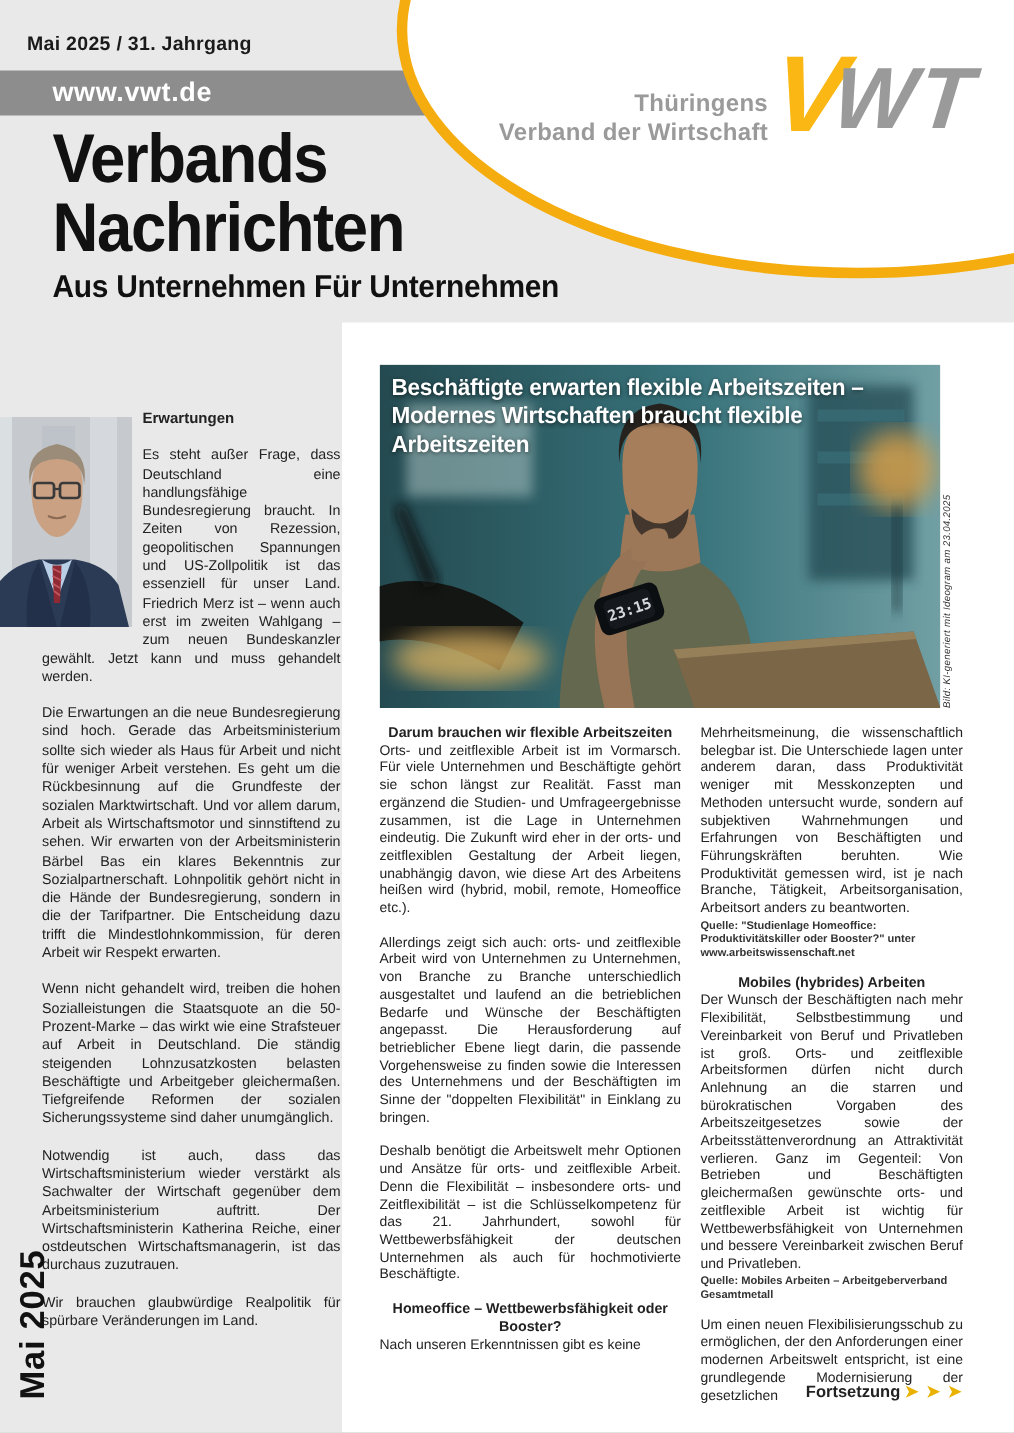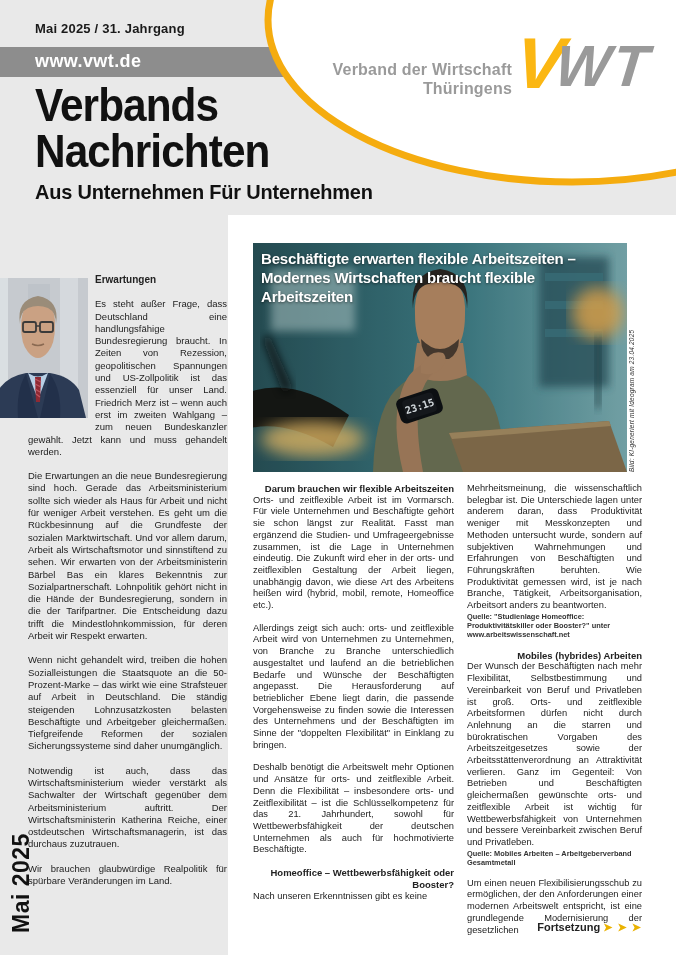--- a/index.html
+++ b/index.html
@@ -2,21 +2,21 @@
 <html lang="de"><head>
 <meta charset="utf-8">
 <style>
   html,body{margin:0;padding:0;background:#cfcfcf;}
   .page{
     position:relative;width:676px;height:955px;margin:0 auto;
     background:#e9e9e9;overflow:hidden;
     font-family:"Liberation Sans",sans-serif;color:#1a1a1a;
   }
   
-  .issue-line{position:absolute;left:35px;top:21px;font-size:13px;font-weight:bold;letter-spacing:.2px;}
+  .issue-line{position:absolute;left:18px;top:21px;font-size:13px;font-weight:bold;letter-spacing:.2px;}
   .url-bar{position:absolute;left:0;top:47px;width:330px;height:30px;background:#8d8d8d;text-decoration:underline;}
   .url-bar span{position:absolute;left:35px;top:4px;color:#fff;font-size:18px;font-weight:bold;letter-spacing:.4px;}
   .swoosh{position:absolute;left:0;top:0;width:676px;height:235px;pointer-events:none;}
   .org-name{
     position:absolute;left:300px;top:60px;width:212px;text-align:right;
     color:#9a9a9a;font-size:16px;font-weight:bold;line-height:19px;letter-spacing:.2px;
   }
   .logo{position:absolute;left:516px;top:36px;width:150px;height:80px;
     font-style:italic;font-weight:bold;white-space:nowrap;}
   .logo .lv{color:#fbb713;font-size:72px;position:absolute;left:0;top:-14px;transform:skewX(-6deg);}
@@ -46,21 +46,21 @@
   .hero-headline{position:absolute;left:8px;top:6px;color:#fff;font-weight:bold;font-size:15.5px;
     line-height:19px;letter-spacing:-.2px;text-shadow:0 1px 3px rgba(0,0,0,.55);
     transform:scaleX(.97);transform-origin:left top;}
   .photo-credit{position:absolute;left:628px;top:243px;height:229px;
     writing-mode:vertical-rl;transform:rotate(180deg);
     font-size:6.5px;font-style:italic;color:#333;letter-spacing:.2px;}
   .columns{position:absolute;left:253px;top:483px;width:389px;display:flex;gap:13px;}
   .col{font-size:9.3px;line-height:11.7px;text-align:justify;color:#222;}
   .col.left{width:201px;}
   .col.right{width:175px;}
-  .col h3{font-size:9.5px;line-height:11.7px;margin:0;text-align:right;}
+  .col h3{font-size:9.5px;line-height:11.7px;margin:0;text-align:center;}
   .col p{margin:0 0 11px 0;}
   .col p.nogap{margin-bottom:0;}
   .source{font-size:7.4px;line-height:9px;font-weight:bold;color:#333;text-align:left;margin:0 0 11px 0;}
   .continuation{position:absolute;left:253px;top:921px;width:389px;text-align:right;
     font-size:11px;font-weight:bold;color:#222;}
   .continuation .arrows{color:#eab200;letter-spacing:1px;font-size:11px;}
 </style>
 </head>
 <body>
 
@@ -70,22 +70,22 @@
 
   <div class="url-bar">
     <span>www.vwt.de</span>
   </div>
 
   <svg class="swoosh" viewBox="0 0 676 235" xmlns="http://www.w3.org/2000/svg">
     <ellipse cx="572" cy="20" rx="304" ry="162" fill="#ffffff" stroke="#f5ac0f" stroke-width="7"></ellipse>
   </svg>
 
   <div class="org-name">
+    <div>Thüringens</div>
     <div>Verband der Wirtschaft</div>
-    <div>Thüringens</div>
   </div>
 
   <div class="logo">
     <span class="lv">V</span>
     <span class="lw">W</span>
     <span class="lt">T</span>
   </div>
 
   <div class="masthead">
     <div>Verbands</div>

